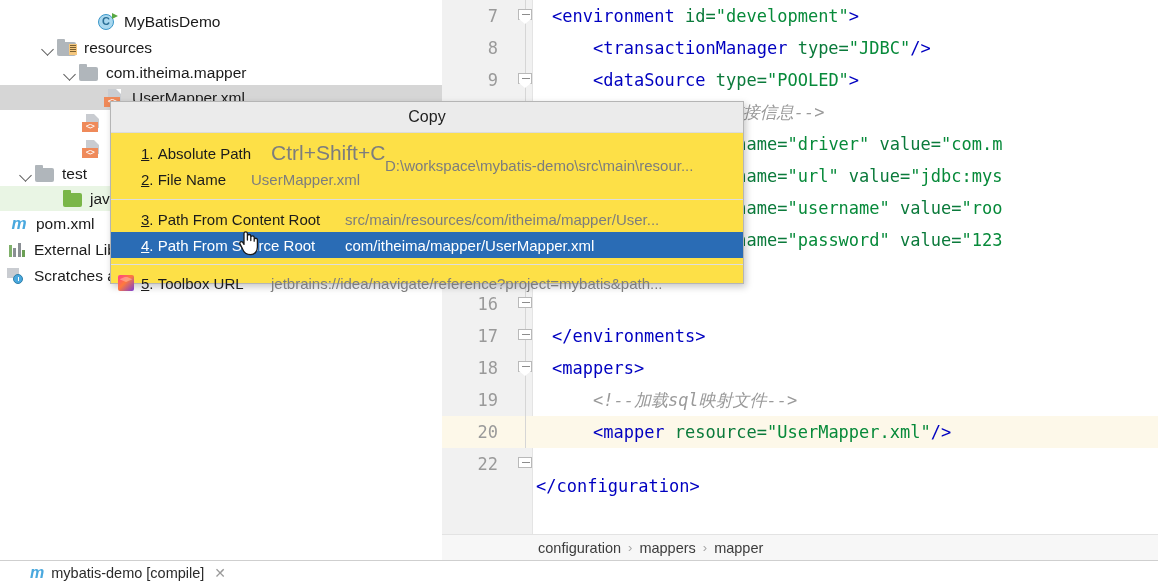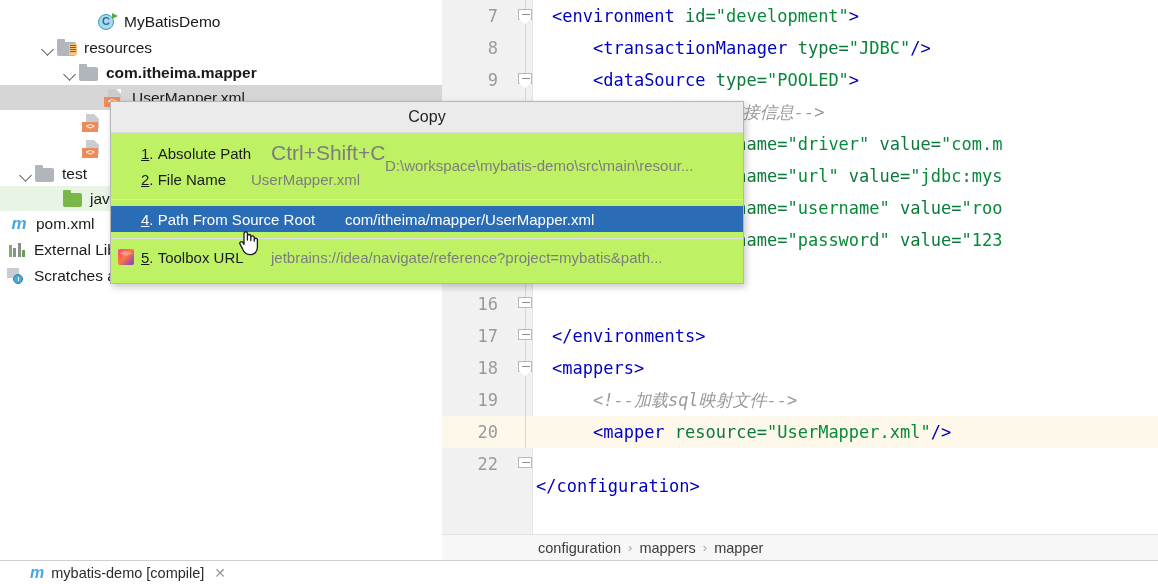--- a/index.html
+++ b/index.html
@@ -276,21 +276,21 @@
   }
   #bottombar .bb-close {
     margin-left: 10px; color: #9a9a9a; font-size: 14px;
   }
 
   
   #ctxmenu {
     position: absolute;
     left: 110px; top: 101px;
     width: 634px; height: 183px;
-    background: #bef264;
+    background: #fde047;
     border: 1px solid #b5b5b5;
     box-shadow: 2px 3px 7px rgba(0,0,0,0.22);
     z-index: 50;
   }
   #ctx-title {
     height: 31px;
     background: #ebebeb;
     border-bottom: 1px solid #dcdcdc;
     display: flex; align-items: center; justify-content: center;
     font-size: 16px;
@@ -378,21 +378,21 @@
           <span class="reslines">
             <i></i>
             <i></i>
             <i></i>
             <i></i>
           </span>
         </span>
       <span class="tree-label">resources</span>
     </div>
 
-    <div class="tree-row" style="height:25px;font-weight:bold;">
+    <div class="tree-row" style="height:25px;">
       <span style="width:62px;flex:0 0 62px;"></span>
       <span class="arrow open"></span>
       <span class="ico folder"></span>
       <span class="tree-label">com.itheima.mapper</span>
     </div>
 
     <div class="tree-row sel-gray" style="height:25px;">
       <span style="width:104px;flex:0 0 104px;"></span>
       <span class="ico xml">
           <span class="sheet"></span>
@@ -589,20 +589,25 @@
     <div class="mi">
       <span class="mi-icon"></span>
       <span class="mi-label"><span class="mnemo">2</span>.&nbsp;<span>File Name</span></span>
       <span class="mi-value" style="left:140px;">UserMapper.xml</span>
     </div>
 
     <div style="height:5px;"></div>
     <div class="mi-sep"></div>
     <div style="height:4px;"></div>
 
+    <div class="mi">
+      <span class="mi-icon"></span>
+      <span class="mi-label"><span class="mnemo">3</span>.&nbsp;<span>Path From Content Root</span></span>
+      <span class="mi-value" style="left:234px;">src/main/resources/com/itheima/mapper/User...</span>
+    </div>
 
     <div class="mi selected">
       <span class="mi-icon"></span>
       <span class="mi-label"><span class="mnemo">4</span>.&nbsp;<span>Path From Source Root</span></span>
       <span class="mi-value" style="left:234px;">com/itheima/mapper/UserMapper.xml</span>
     </div>
 
     <div style="height:4px;"></div>
     <div class="mi-sep"></div>
     <div style="height:3px;"></div>

